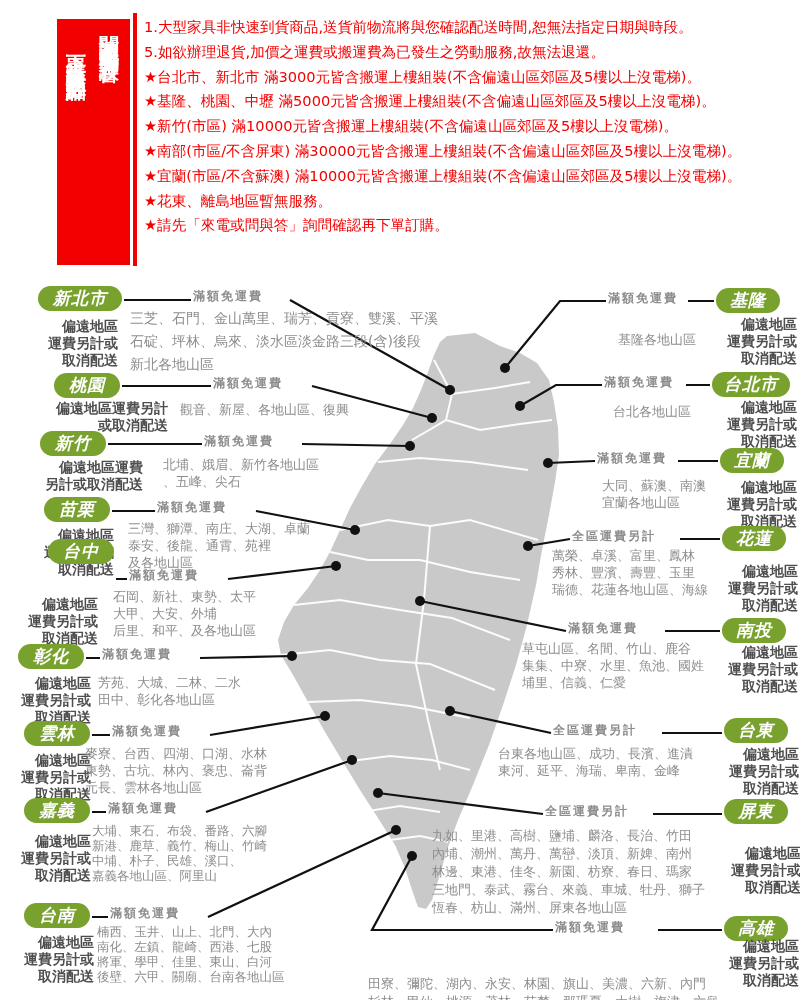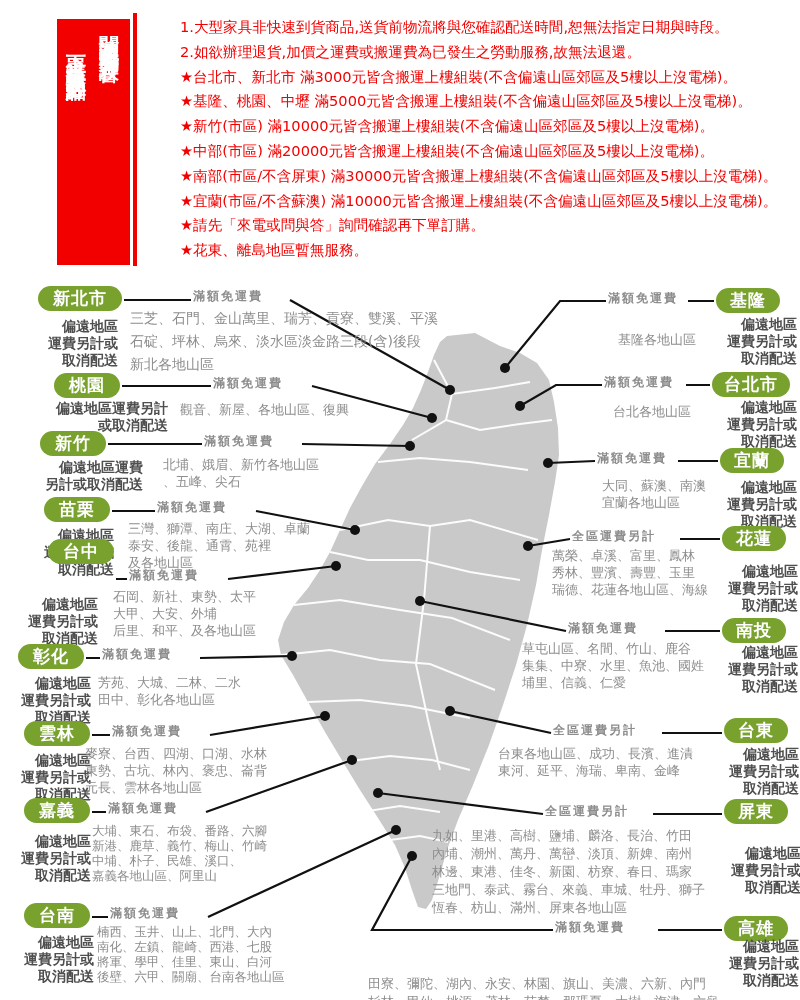--- a/index.html
+++ b/index.html
@@ -6,24 +6,24 @@
   .stage{position:relative;width:800px;height:1000px;background:#fff;overflow:hidden;
          font-family:"DejaVu Sans",sans-serif;}
   .stage > div{position:absolute;}
   
   .red-bar{left:133px;top:13px;width:4px;height:253px;background:var(--red,#f20000);}
   .banner{left:57px;top:19px;width:73px;height:246px;background:var(--red,#f20000);
           display:flex;flex-direction:row;justify-content:center;gap:6px;}
   .vcol{writing-mode:vertical-rl;color:#fff;font-weight:bold;font-size:20px;letter-spacing:3px;}
   .vcol-left{padding-top:20px;}
   .notices{left:144px;top:15px;width:650px;}
-  .notice-line{position:static;color:var(--red,#f20000);font-size:14.6px;line-height:24.8px;white-space:nowrap;margin-left:36px;}
+  .notice-line{position:static;color:var(--red,#f20000);font-size:14.6px;line-height:24.8px;white-space:nowrap;}
   
   .badge{position:absolute;background:var(--green,#78a12e);color:#fff;font-weight:bold;
-         font-size:17px;text-align:center;height:25px;line-height:25px;border-radius:13px;letter-spacing:1px;}
+         font-size:17px;text-align:center;height:25px;line-height:25px;border-radius:13px;letter-spacing:1px;font-style:italic;}
   .rule{position:absolute;color:var(--text_gray,#8d8d8d);font-size:12px;font-weight:bold;letter-spacing:2px;white-space:nowrap;}
   .note{position:absolute;color:var(--note_gray,#4f4f4f);font-size:14px;font-weight:bold;line-height:17px;white-space:pre-line;text-align:right;}
   .areas{position:absolute;color:var(--text_gray,#8d8d8d);font-size:13px;line-height:17px;white-space:pre-line;}
   .areas-lg{font-size:14px;line-height:23px;}
   .areas-sm{font-size:12.5px;line-height:15px;}
   svg{position:absolute;left:0;top:0;}
   .stage .txt{z-index:2;}
 </style>
 </head>
 <body>
@@ -92,29 +92,28 @@
     </g>
   </svg>
 
   <div class="red-bar txt"></div>
   <div class="banner txt">
     <div class="vcol vcol-left">下單訂購前請務必詳細</div>
     <div class="vcol">閱讀避免造成雙方誤會</div>
   </div>
   <div class="notices txt">
     <div class="notice-line">1.大型家具非快速到貨商品,送貨前物流將與您確認配送時間,恕無法指定日期與時段。</div>
-    <div class="notice-line">2.如欲辦理退貨,加價之運費或搬運費為已發生之勞動服務,故無法退還。</div>
+    <div class="notice-line">5.如欲辦理退貨,加價之運費或搬運費為已發生之勞動服務,故無法退還。</div>
     <div class="notice-line">★台北市、新北市 滿3000元皆含搬運上樓組裝(不含偏遠山區郊區及5樓以上沒電梯)。</div>
     <div class="notice-line">★基隆、桃園、中壢 滿5000元皆含搬運上樓組裝(不含偏遠山區郊區及5樓以上沒電梯)。</div>
     <div class="notice-line">★新竹(市區) 滿10000元皆含搬運上樓組裝(不含偏遠山區郊區及5樓以上沒電梯)。</div>
-    <div class="notice-line">★中部(市區) 滿20000元皆含搬運上樓組裝(不含偏遠山區郊區及5樓以上沒電梯)。</div>
     <div class="notice-line">★南部(市區/不含屏東) 滿30000元皆含搬運上樓組裝(不含偏遠山區郊區及5樓以上沒電梯)。</div>
     <div class="notice-line">★宜蘭(市區/不含蘇澳) 滿10000元皆含搬運上樓組裝(不含偏遠山區郊區及5樓以上沒電梯)。</div>
+    <div class="notice-line">★花東、離島地區暫無服務。</div>
     <div class="notice-line">★請先「來電或問與答」詢問確認再下單訂購。</div>
-    <div class="notice-line">★花東、離島地區暫無服務。</div>
   </div>
 
   <div class="badge txt" style="left:38px;top:286px;width:84px">新北市</div>
   <div class="rule txt" style="left:193px;top:288px">滿額免運費</div>
   <div class="note txt" style="left:38px;top:318px;width:80px">偏遠地區
 運費另計或
 取消配送</div>
   <div class="areas areas-lg txt" style="left:130px;top:307px">三芝、石門、金山萬里、瑞芳、貢寮、雙溪、平溪
 石碇、坪林、烏來、淡水區淡金路三段(含)後段
 新北各地山區</div>

